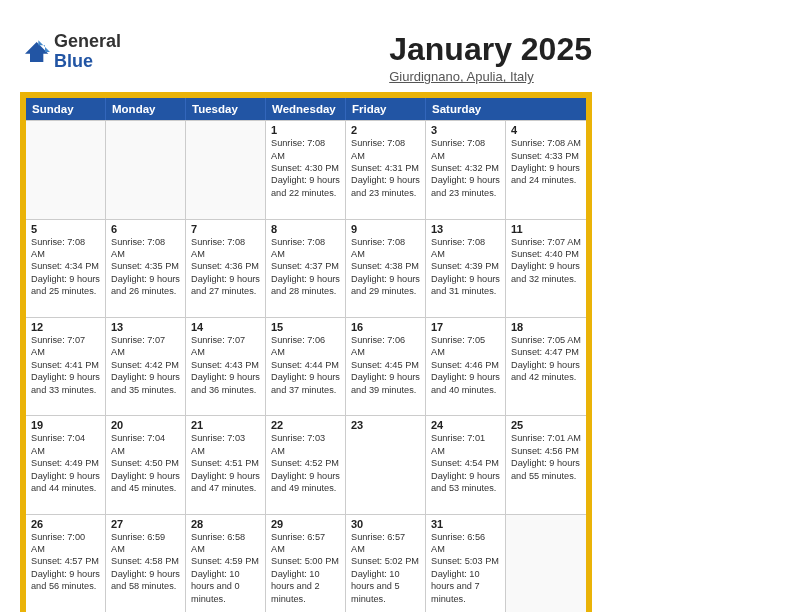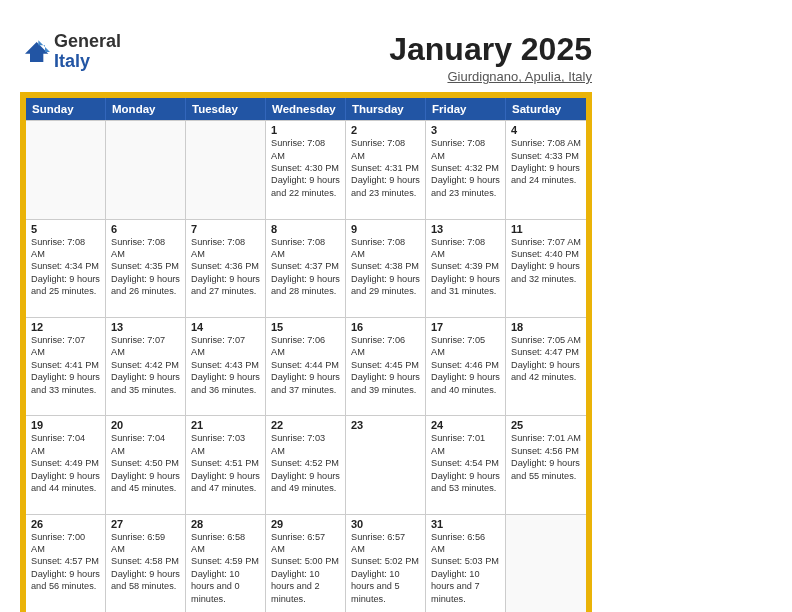--- a/index.html
+++ b/index.html
@@ -34,21 +34,21 @@
       font-weight: bold;
       line-height: 1.1;
     }
     .logo-text .general { color: #333; }
     .logo-text .blue { color: #2255a4; }
     .logo-icon {
       width: 30px;
       height: 30px;
     }
     .title-block {
-      text-align: right;
+      text-align: left;
     }
     .month-title {
       font-size: 32px;
       font-weight: bold;
       color: #222;
       line-height: 1.1;
     }
     .location {
       font-size: 13px;
       color: #555;
@@ -112,36 +112,35 @@
 
 <div class="page">
   <div class="header">
     <div class="logo">
       <svg class="logo-icon" viewBox="0 0 36 36">
         <polygon points="20,6 34,20 28,20 28,30 12,30 12,20 6,20" fill="#2255a4"></polygon>
         <polygon points="22,4 36,18 30,18 30,10 22,10" fill="#4488cc"></polygon>
       </svg>
       <div class="logo-text">
         <div><span class="general">General</span></div>
-        <div><span class="blue">Italy</span></div>
+        <div><span class="blue">Blue</span></div>
       </div>
     </div>
     <div class="title-block">
       <div class="month-title">January 2025</div>
       <div class="location">Giurdignano, Apulia, Italy</div>
     </div>
   </div>
 
   <div class="calendar">
     <div class="cal-header">
     <div class="cal-header-cell">Sunday</div>
         <div class="cal-header-cell">Monday</div>
         <div class="cal-header-cell">Tuesday</div>
         <div class="cal-header-cell">Wednesday</div>
-        <div class="cal-header-cell">Thursday</div>
         <div class="cal-header-cell">Friday</div>
         <div class="cal-header-cell">Saturday</div>
       </div>
     <div class="cal-body">
     <div class="cal-row">
           <div class="cal-cell empty"></div>
           <div class="cal-cell empty"></div>
           <div class="cal-cell empty"></div>
           <div class="cal-cell">
             <div class="day-num">1</div>

